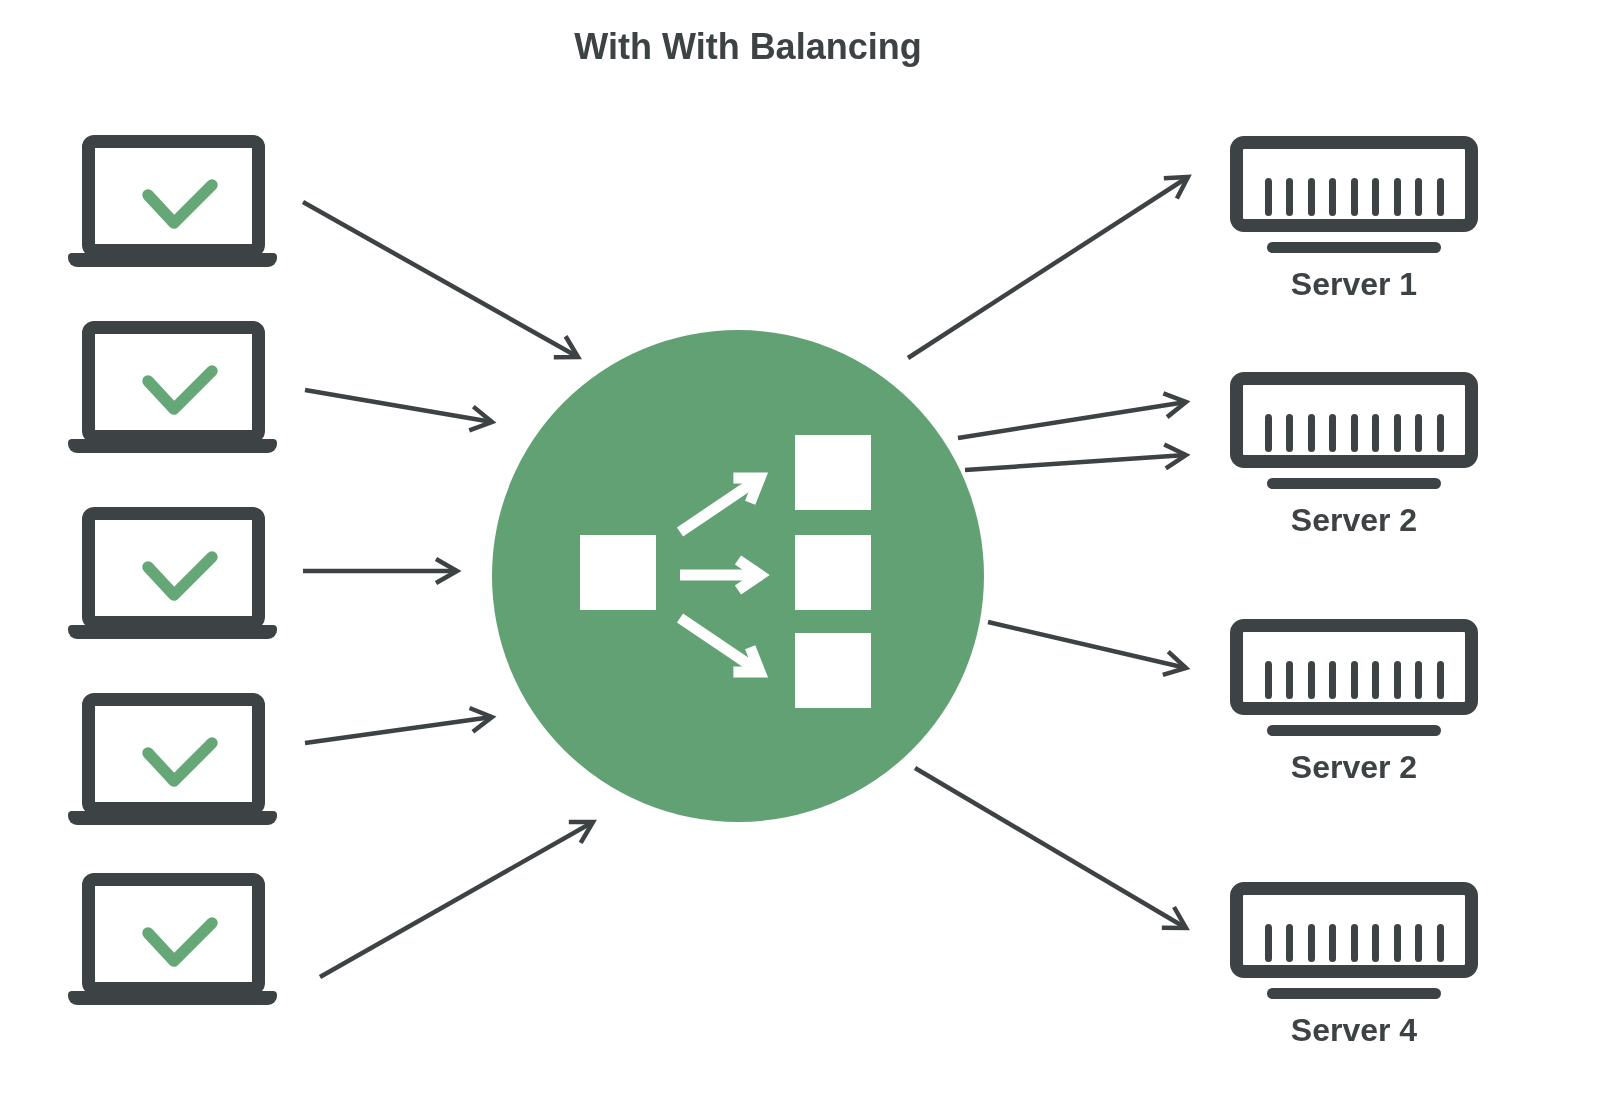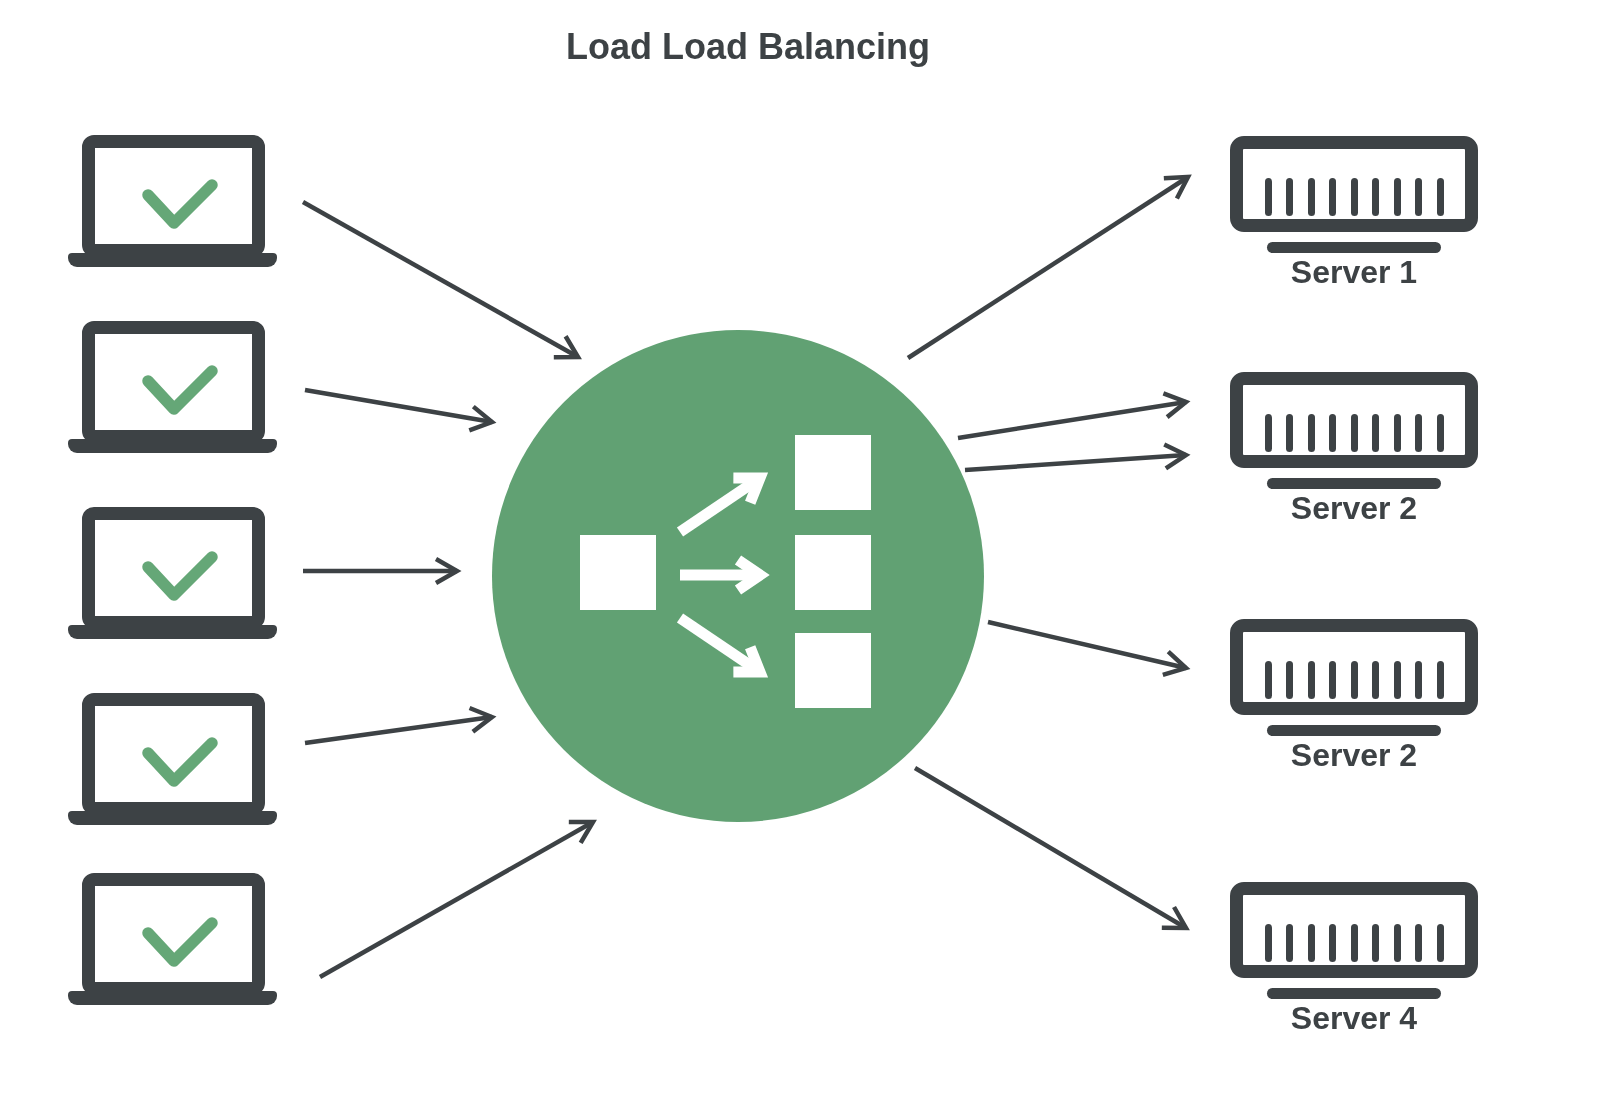--- a/index.html
+++ b/index.html
@@ -85,42 +85,42 @@
   }
   .server-base{
     position:absolute;
     left:37px; top:106px;
     width:174px;height:11px;
     border-radius:5.5px;
     background:var(--dark);
   }
   .server-label{
     position:absolute;
-    left:0; top:118px;
+    left:0; top:130px;
     width:248px;
     text-align:center;
     font-size:32px;
     font-weight:700;
     color:var(--dark);
     white-space:nowrap;
   }
   
   .arrows{
     position:absolute;
     left:0;top:0;
     width:1606px;height:1094px;
     pointer-events:none;
   }
 </style>
 </head>
 <body>
 
 <div class="canvas">
 
-  <div class="title">Load Load Balancing</div>
+  <div class="title">With With Balancing</div>
 
   <div id="clients">
       <div class="laptop" style="top: 135px;">
     <div class="laptop-screen"></div>
     <div class="laptop-base"></div>
     <svg class="laptop-check" viewBox="0 0 209 132">
       <polyline points="80,60 106,88 144,50" fill="none" stroke="#65a777" stroke-width="11.5" stroke-linecap="round" stroke-linejoin="round"></polyline>
     </svg>
   </div>
       <div class="laptop" style="top: 321px;">

